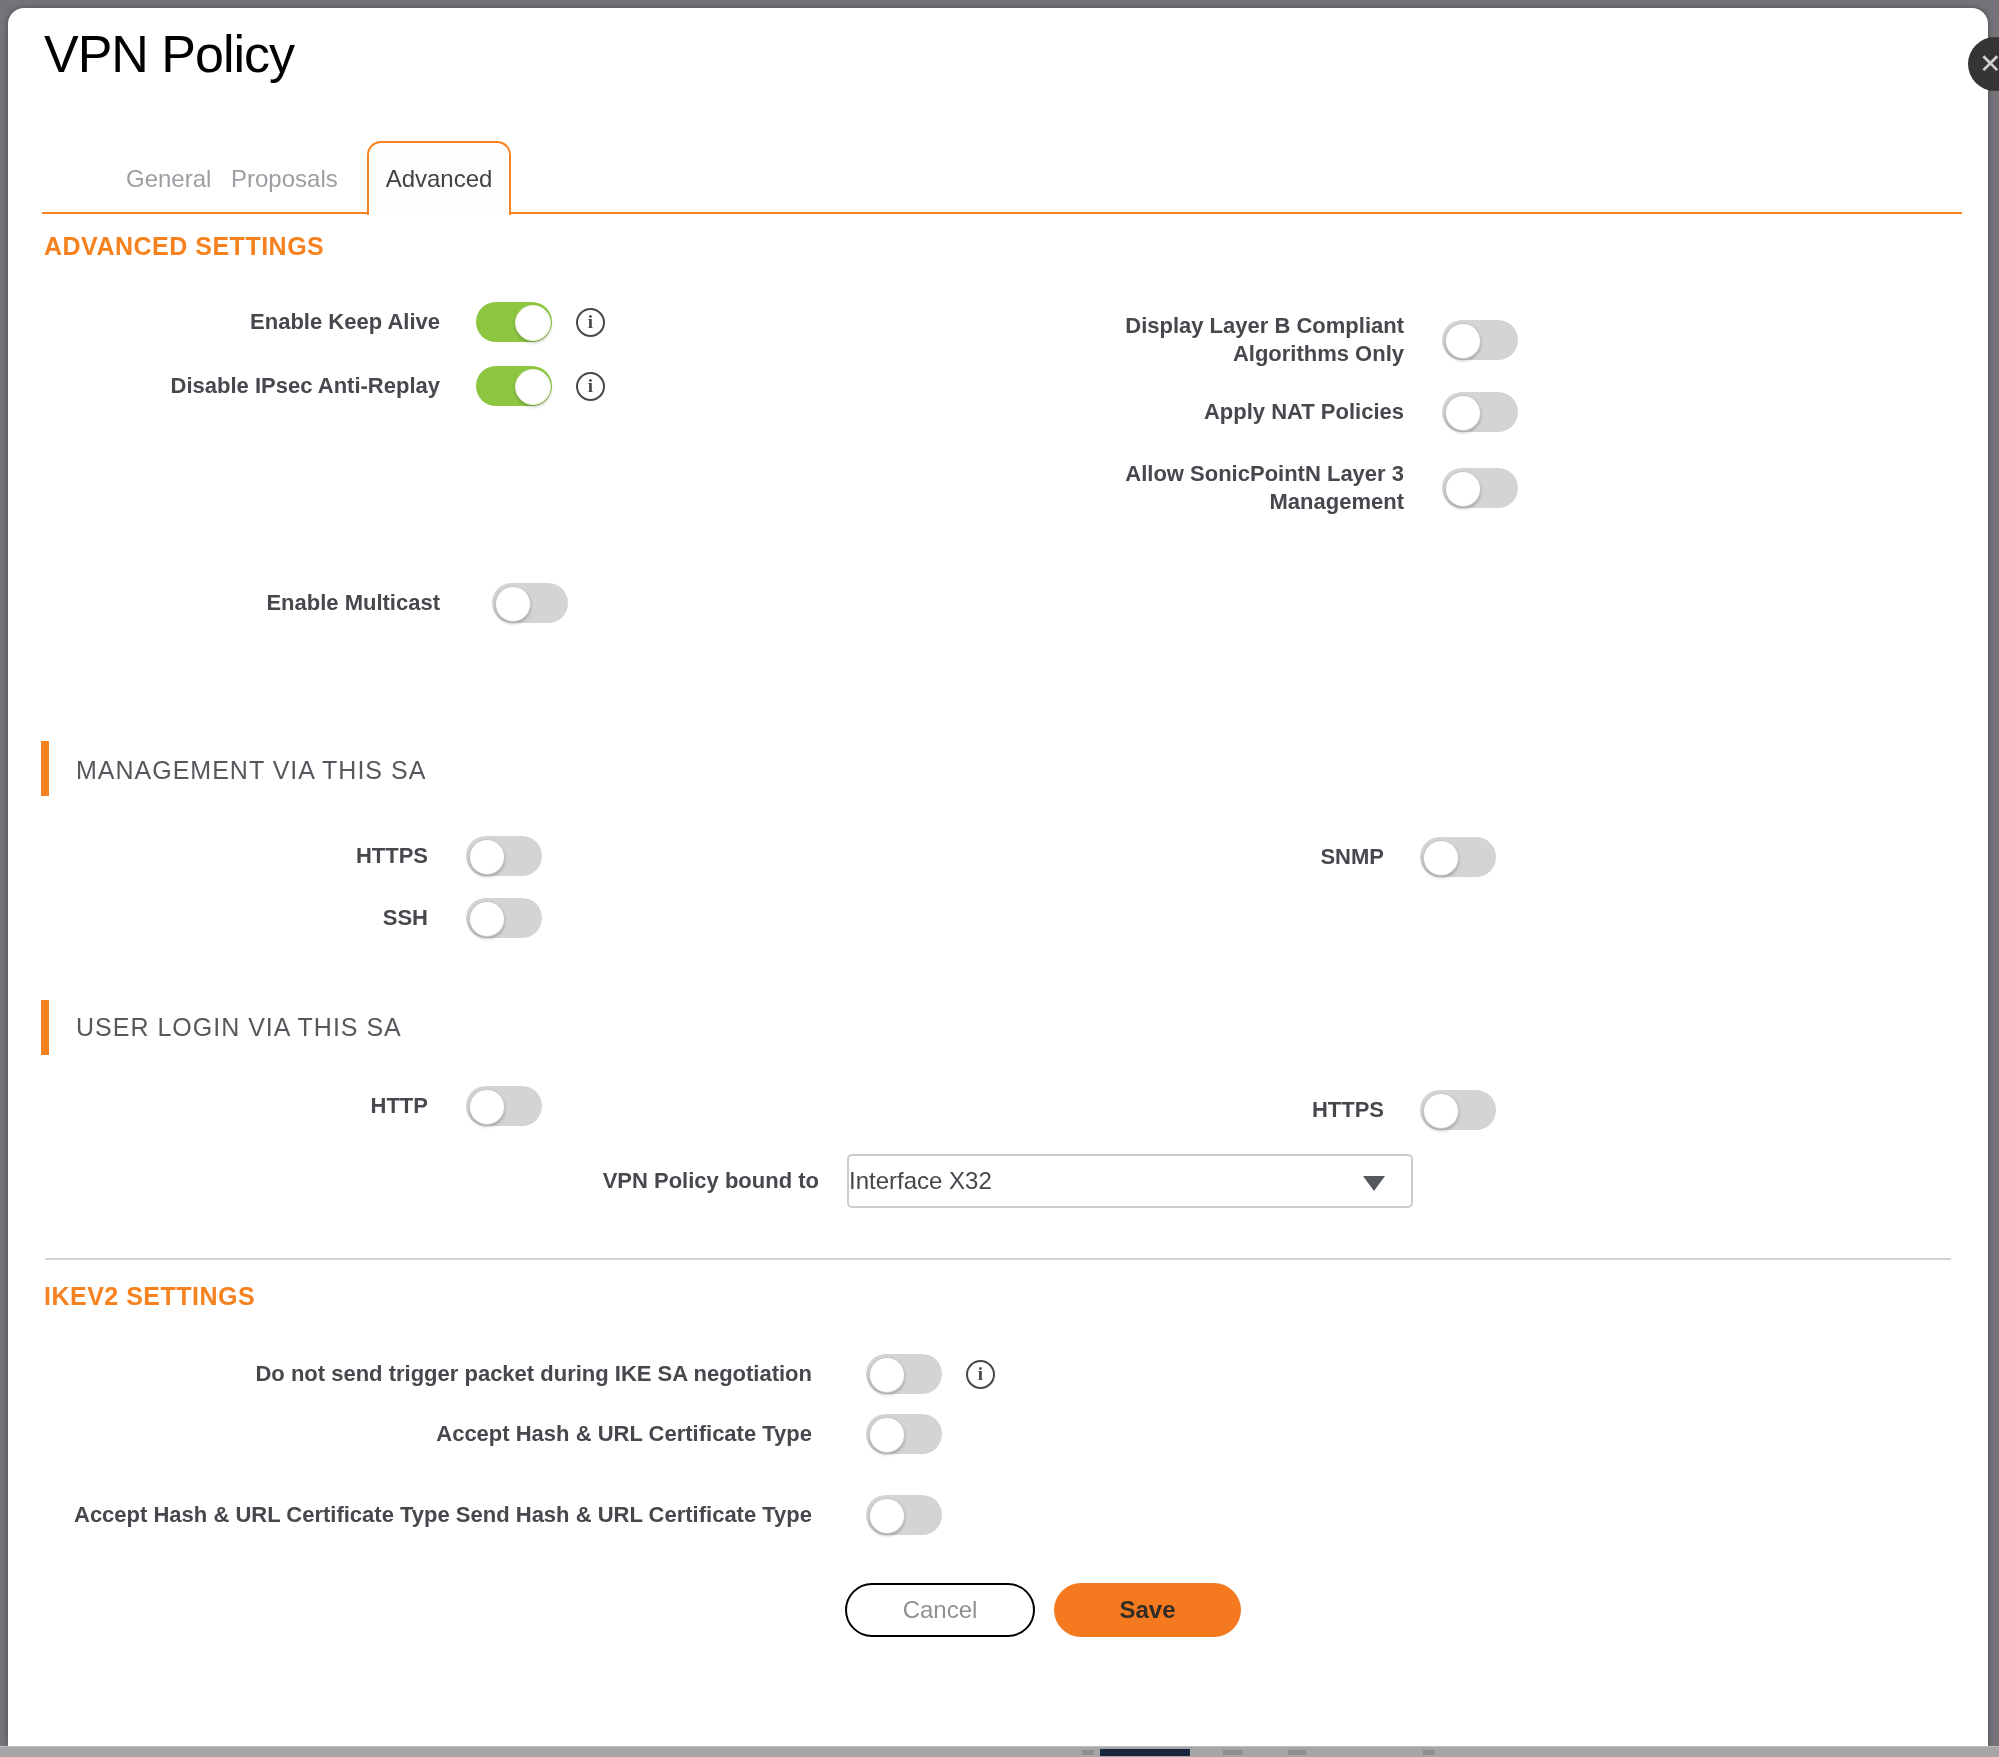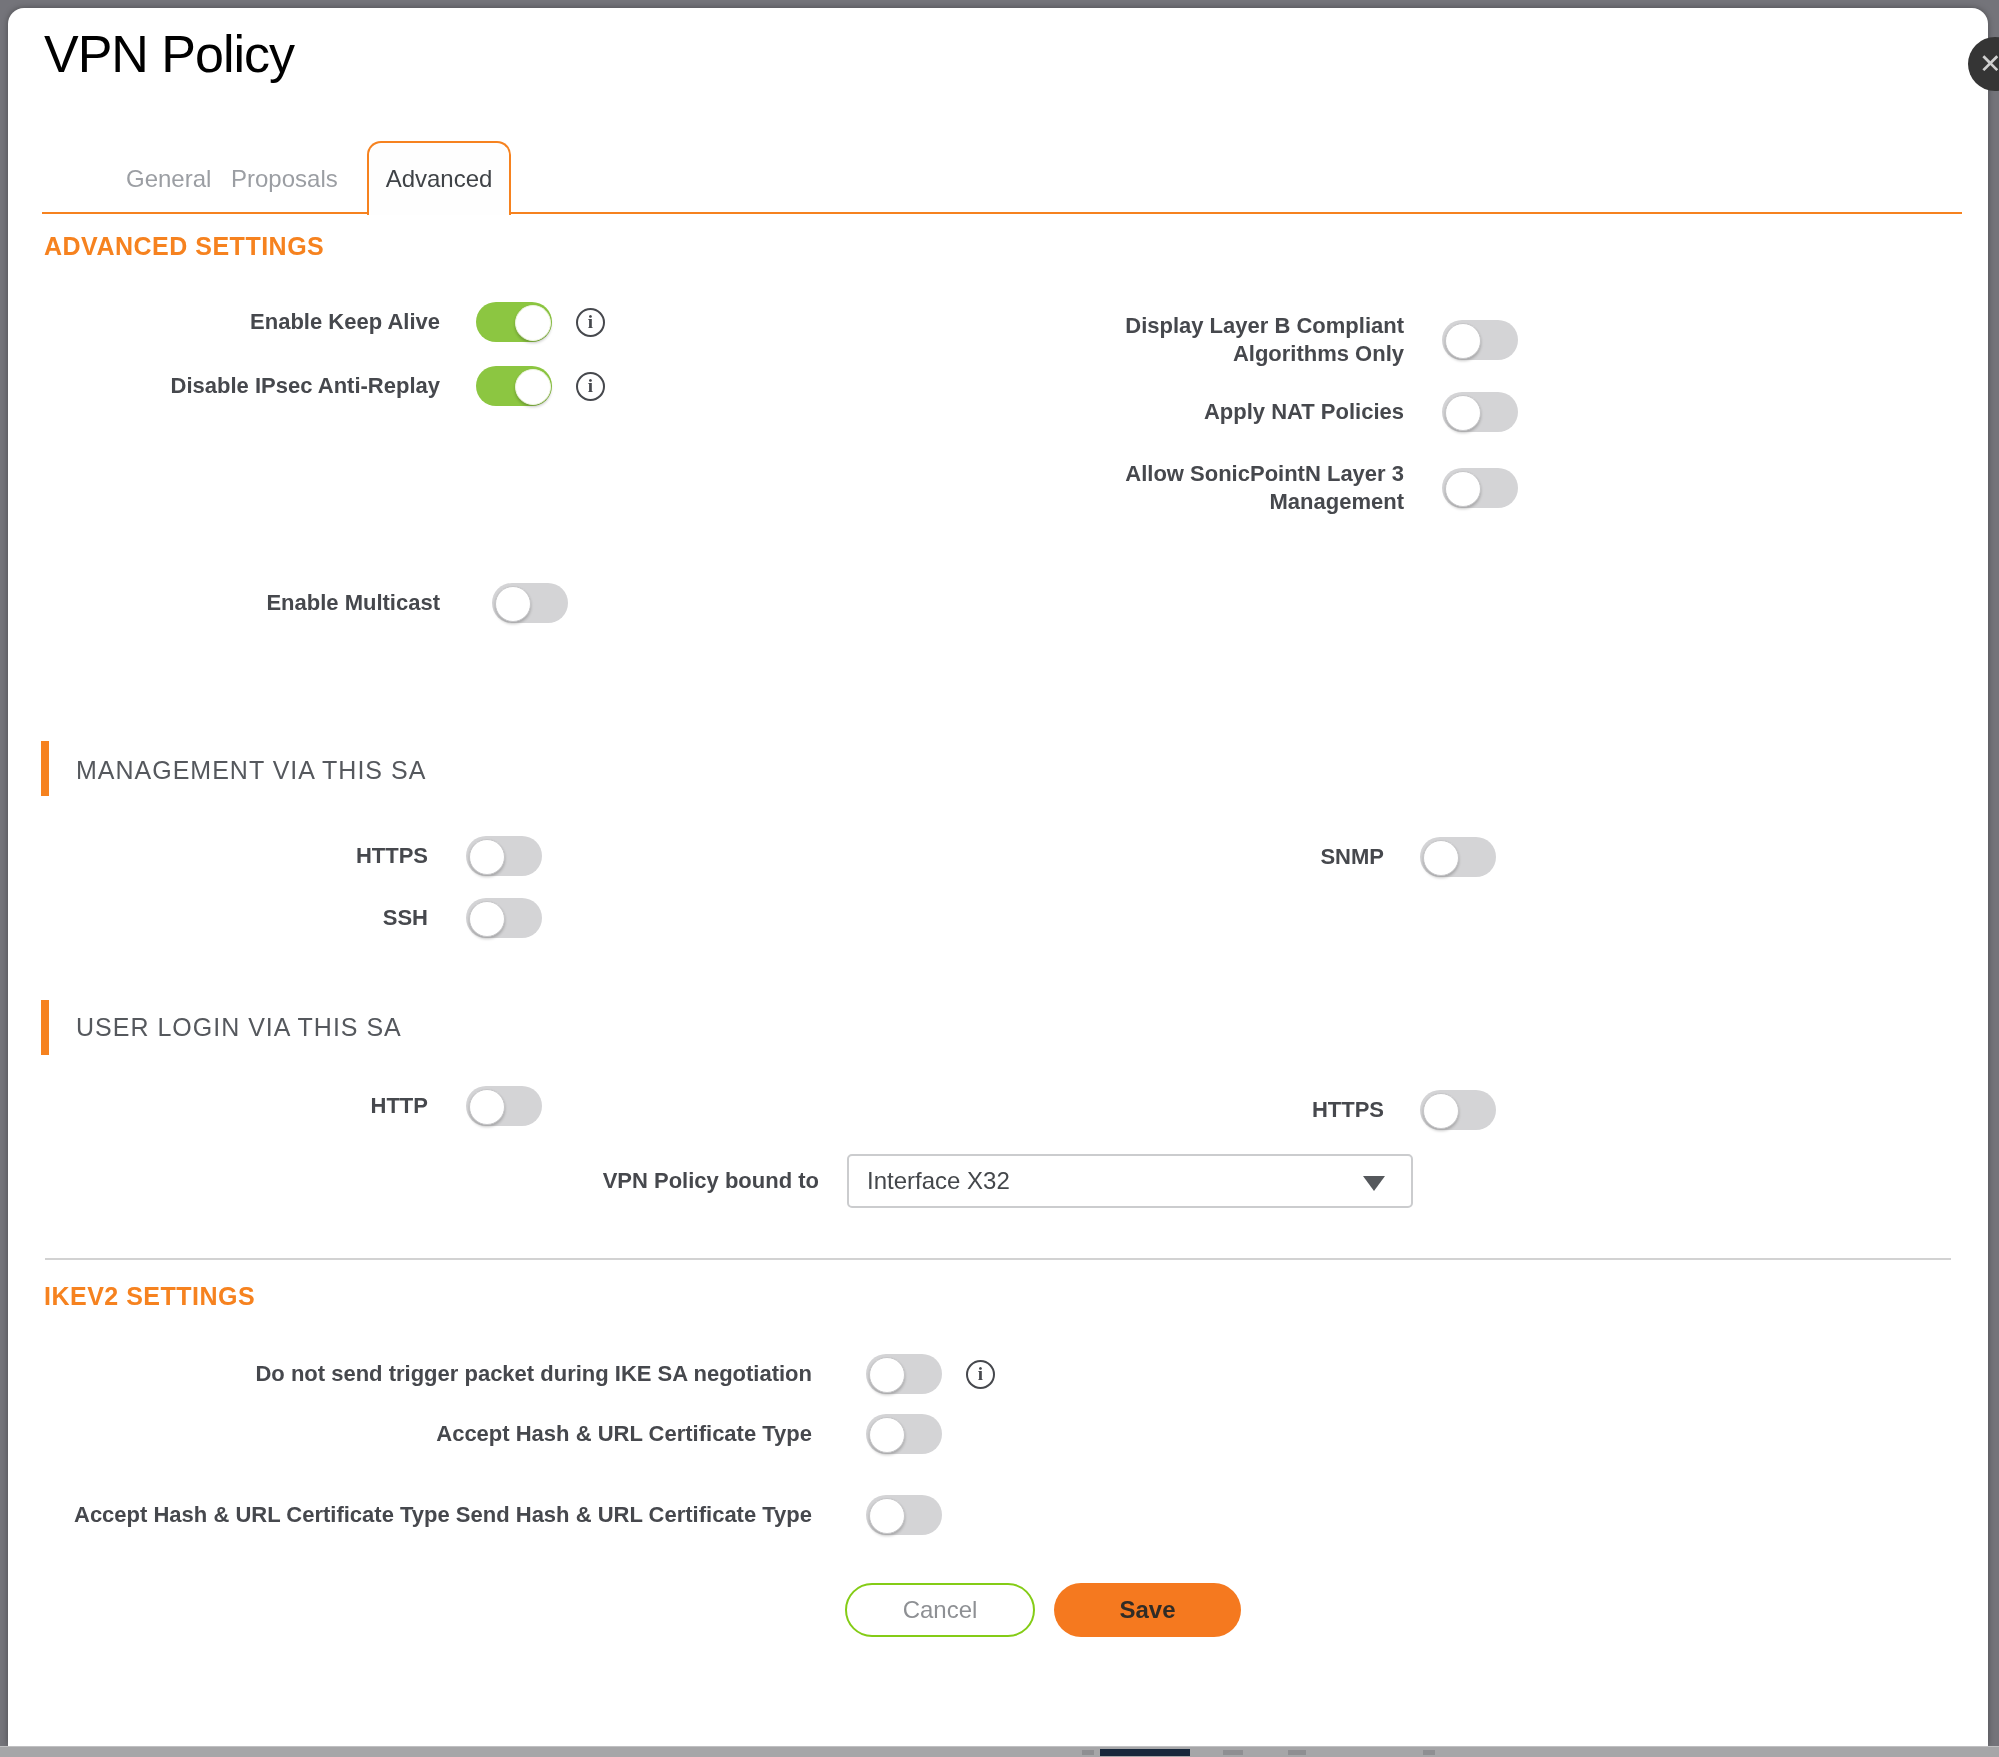--- a/index.html
+++ b/index.html
@@ -78,39 +78,39 @@
   .switch[data-state="on"]::after{left:39px;border-color:#eef5e0;}
   .info{
     flex:none;margin-left:24px;width:29px;height:29px;border-radius:50%;
     border:2px solid #46484d;color:#46484d;
     font-family:"Liberation Serif", serif;font-size:19px;font-weight:bold;
     display:flex;align-items:center;justify-content:center;
   }
   .select-box{
     position:absolute;left:847px;top:1154px;width:566px;height:54px;
     background:#fff;border:2px solid #cbccce;border-radius:5px;cursor:pointer;
-    display:flex;align-items:center;padding-left:18px;
+    display:flex;align-items:center;
     font-size:24px;color:#44474b;
   }
   .select-arrow{
     position:absolute;right:26px;top:20px;width:0;height:0;
     border-left:11px solid transparent;border-right:11px solid transparent;
     border-top:15px solid #55585c;
   }
   .divider{
     position:absolute;left:45px;top:1258px;width:1906px;height:2px;background:#d2d2d2;
   }
   .btn{
     position:absolute;top:1583px;height:54px;border-radius:27px;
     font-size:24px;cursor:pointer;
     display:flex;align-items:center;justify-content:center;
   }
   .btn-cancel{
     left:845px;width:190px;background:#ffffff;
-    border:2px solid #84cc16;color:#8e9094;
+    border:2px solid #000000;color:#8e9094;
   }
   .btn-save{
     left:1054px;width:187px;background:var(--save);
     border:none;color:#302c26;font-weight:600;
   }
   .bottom-strip{
     position:absolute;left:0;top:1746px;width:1999px;height:11px;
     background:#a6a6a8;border-top:1px solid #c0c0c2;
   }
   .strip-navy{position:absolute;left:1100px;top:2px;width:90px;height:7px;background:#18273b;}

